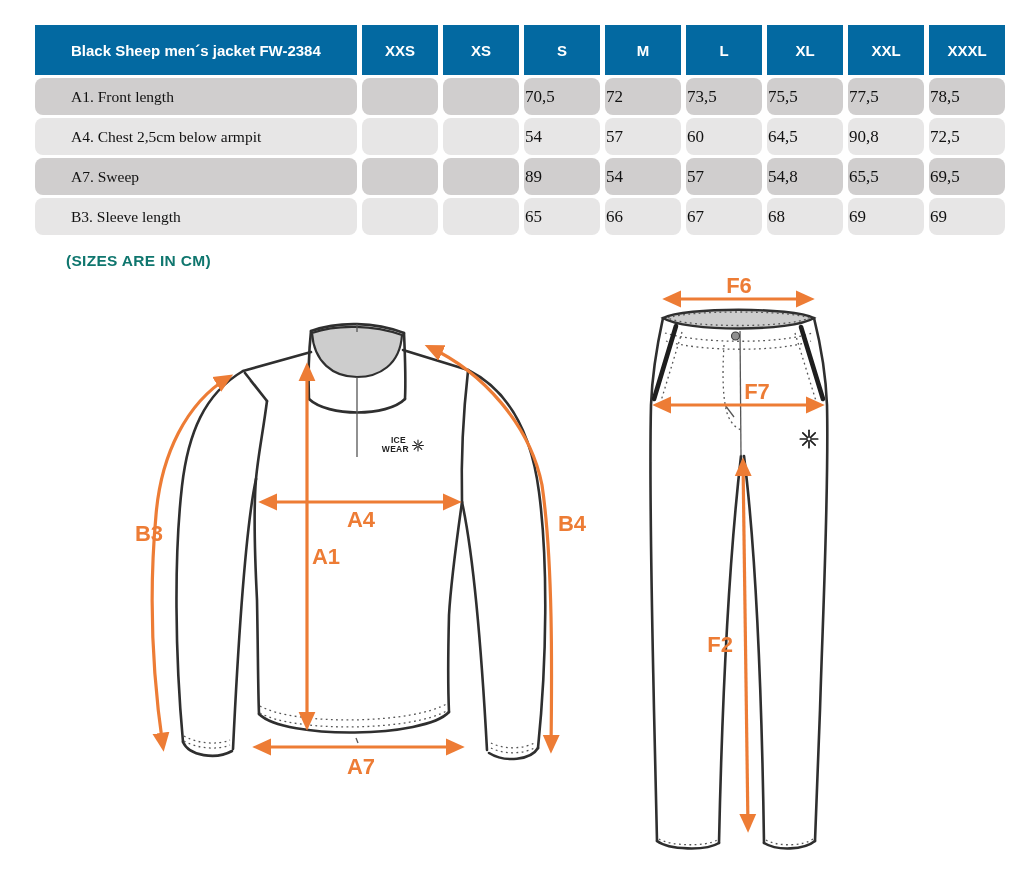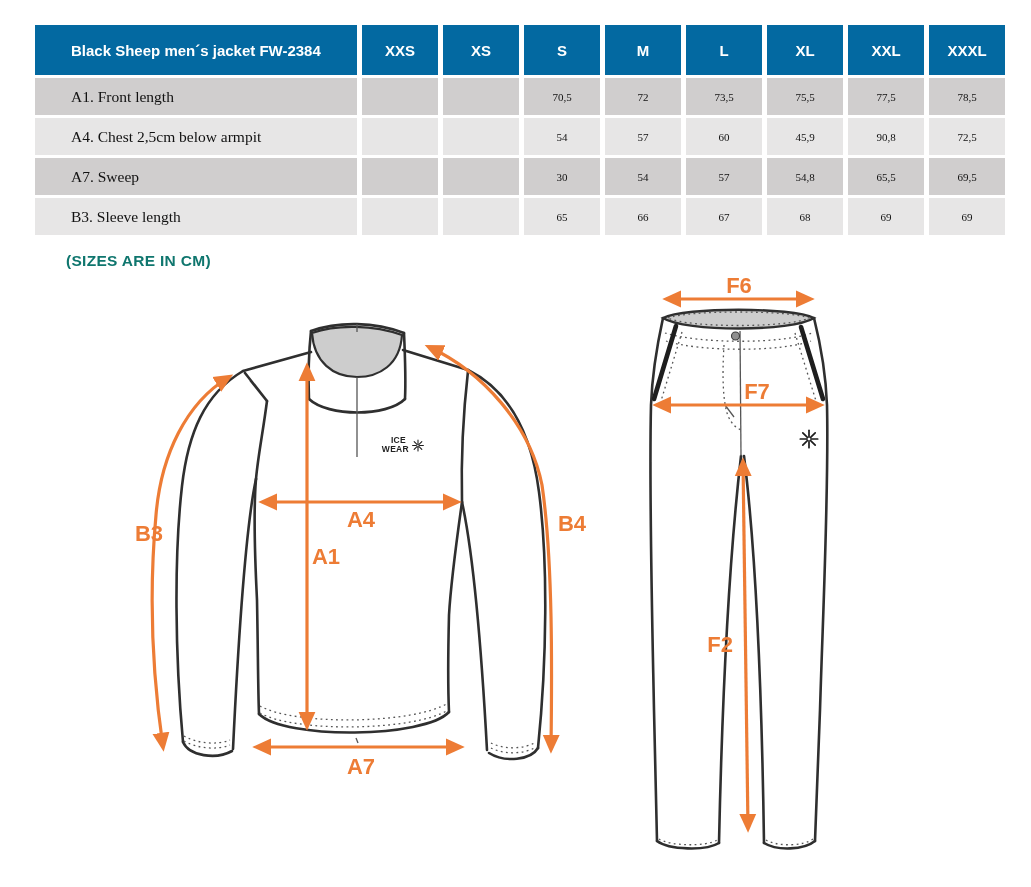--- a/index.html
+++ b/index.html
@@ -5,23 +5,23 @@
   html,body{margin:0;padding:0;background:#fff;}
   .page{position:relative;width:1031px;height:887px;background:#fff;overflow:hidden;
         font-family:"Liberation Sans",sans-serif;}
   table.size-table{border-collapse:separate;border-spacing:5px 3px;width:980px;
         margin:22px 0 0 30px;table-layout:fixed;}
   col.c-label{width:322px;}
   .size-table th{background:#0369a1;color:#fff;font:bold 15px "Liberation Sans",sans-serif;
         height:48px;vertical-align:middle;}
   th.t-title{text-align:left;padding-left:36px;}
   th.t-size{}
-  .size-table td{height:35px;vertical-align:middle;font:15.5px "Liberation Serif",serif;color:#111;}
+  .size-table td{height:35px;vertical-align:middle;font:15.5px "Liberation Serif",serif;color:#111;border-radius:8px;}
   td.cell-label{text-align:left;padding-left:36px;}
-  td.cell-val{text-align:center;font-size:11px;}
+  td.cell-val{text-align:left;font-size:17px;}
   tbody tr:nth-child(odd) td{background:#d0cece;}
   tbody tr:nth-child(even) td{background:#e7e6e6;}
   .note{margin:14px 0 0 66px;color:#0f766e;font:600 15.5px "Liberation Sans",sans-serif;
         letter-spacing:.3px;}
   svg.art{position:absolute;left:0;top:0;width:1031px;height:887px;pointer-events:none;}
   .ln{stroke:#2f2f2f;stroke-width:2.6;fill:none;stroke-linecap:round;stroke-linejoin:round;}
   .thin{stroke:#555;stroke-width:1.3;fill:none;}
   .dot{stroke:#555;stroke-width:1.3;fill:none;stroke-dasharray:1.8 3.4;}
   .pocket{stroke:#1e1e1e;stroke-width:4.6;fill:none;stroke-linecap:round;}
   .arrow{stroke:#ed7c35;stroke-width:3.2;fill:none;}
@@ -63,29 +63,29 @@
         <td class="cell-val">77,5</td>
         <td class="cell-val">78,5</td>
       </tr>
       <tr>
         <td class="cell-label">A4. Chest 2,5cm below armpit</td>
         <td class="cell-val"></td>
         <td class="cell-val"></td>
         <td class="cell-val">54</td>
         <td class="cell-val">57</td>
         <td class="cell-val">60</td>
-        <td class="cell-val">45,9</td>
+        <td class="cell-val">64,5</td>
         <td class="cell-val">90,8</td>
         <td class="cell-val">72,5</td>
       </tr>
       <tr>
         <td class="cell-label">A7. Sweep</td>
         <td class="cell-val"></td>
         <td class="cell-val"></td>
-        <td class="cell-val">30</td>
+        <td class="cell-val">89</td>
         <td class="cell-val">54</td>
         <td class="cell-val">57</td>
         <td class="cell-val">54,8</td>
         <td class="cell-val">65,5</td>
         <td class="cell-val">69,5</td>
       </tr>
       <tr>
         <td class="cell-label">B3. Sleeve length</td>
         <td class="cell-val"></td>
         <td class="cell-val"></td>

